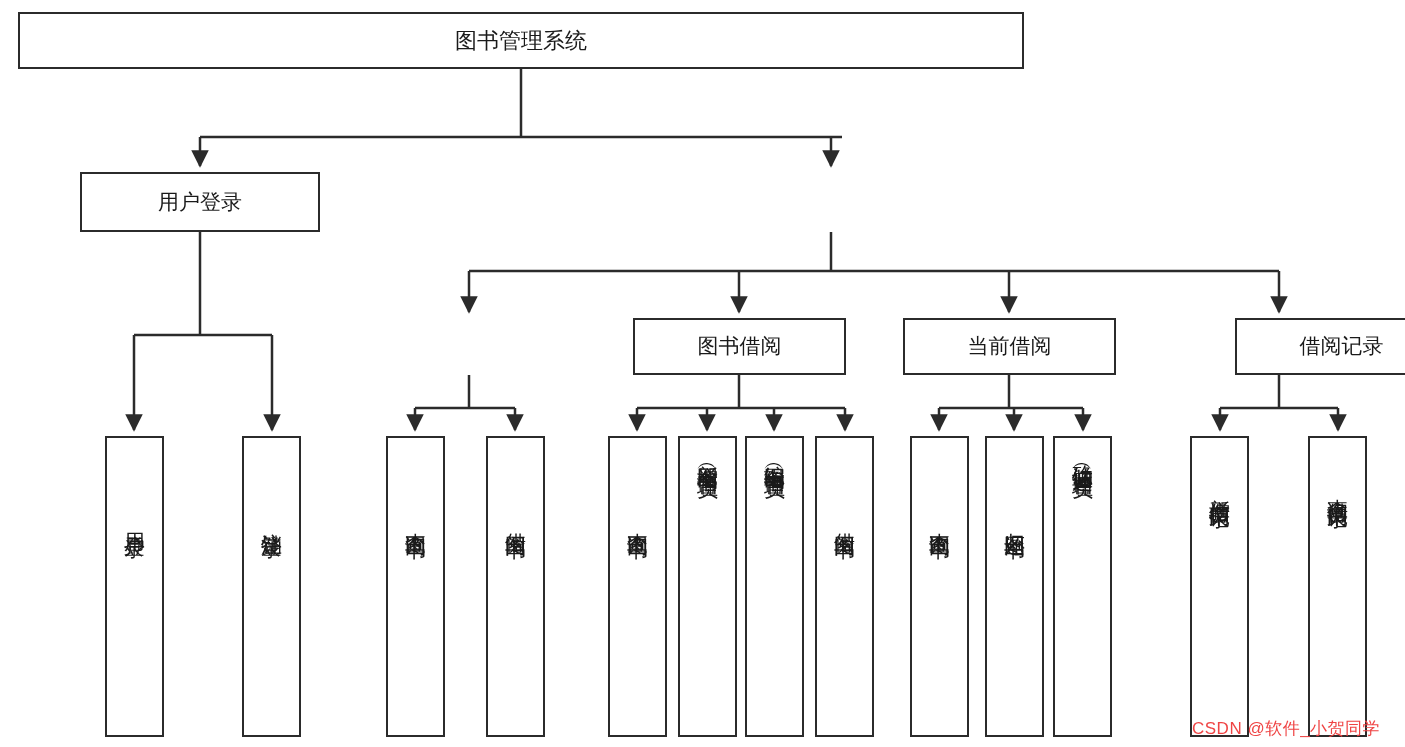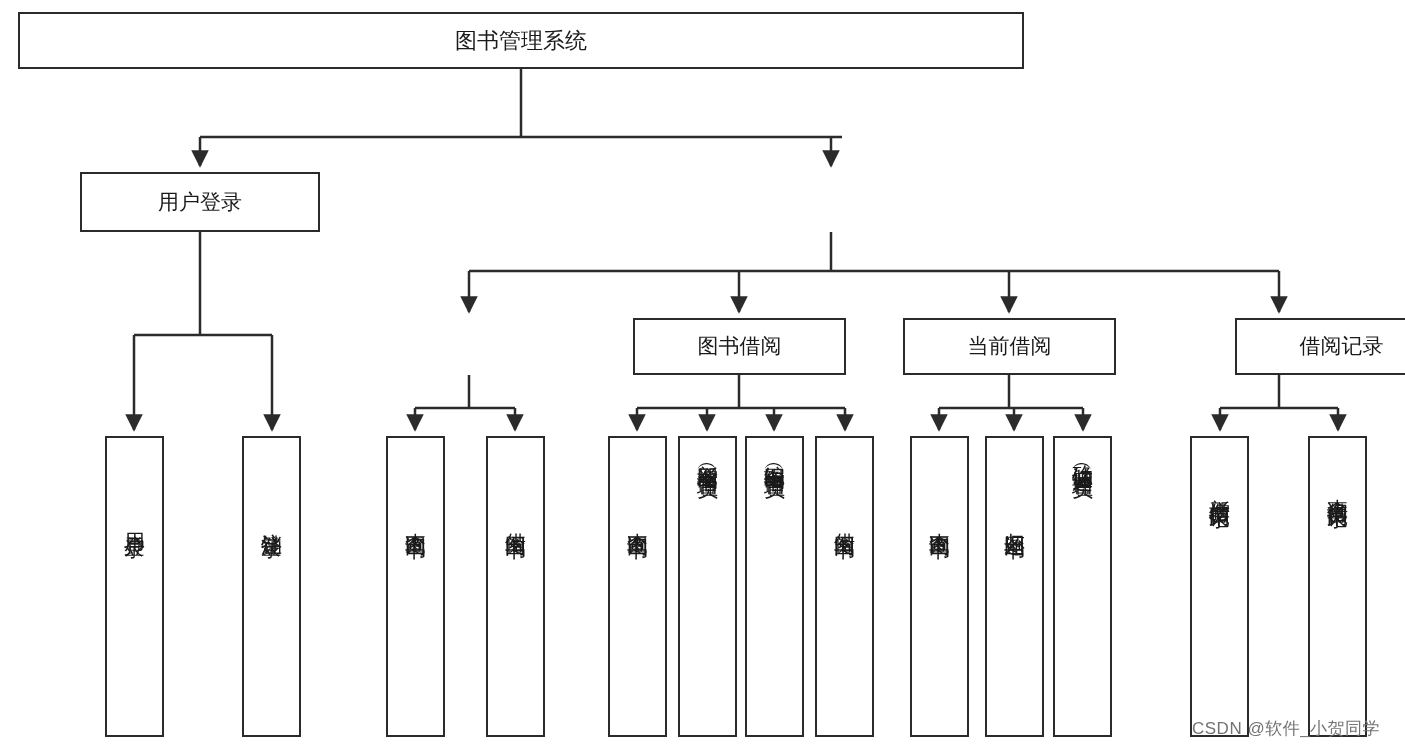--- a/index.html
+++ b/index.html
@@ -56,21 +56,21 @@
     writing-mode: vertical-rl;
     text-orientation: upright;
     font-size: 21px;
     letter-spacing: 2px;
     line-height: 1.15;
     white-space: nowrap;
   }
   .watermark {
     position: absolute;
     font-size: 17px;
-    color: #737373;
+    color: #ef4444;
     white-space: nowrap;
     letter-spacing: 0.5px;
     pointer-events: none;
   }
 </style>
 </head>
 <body>
 
 <div id="diagram-root">
 

